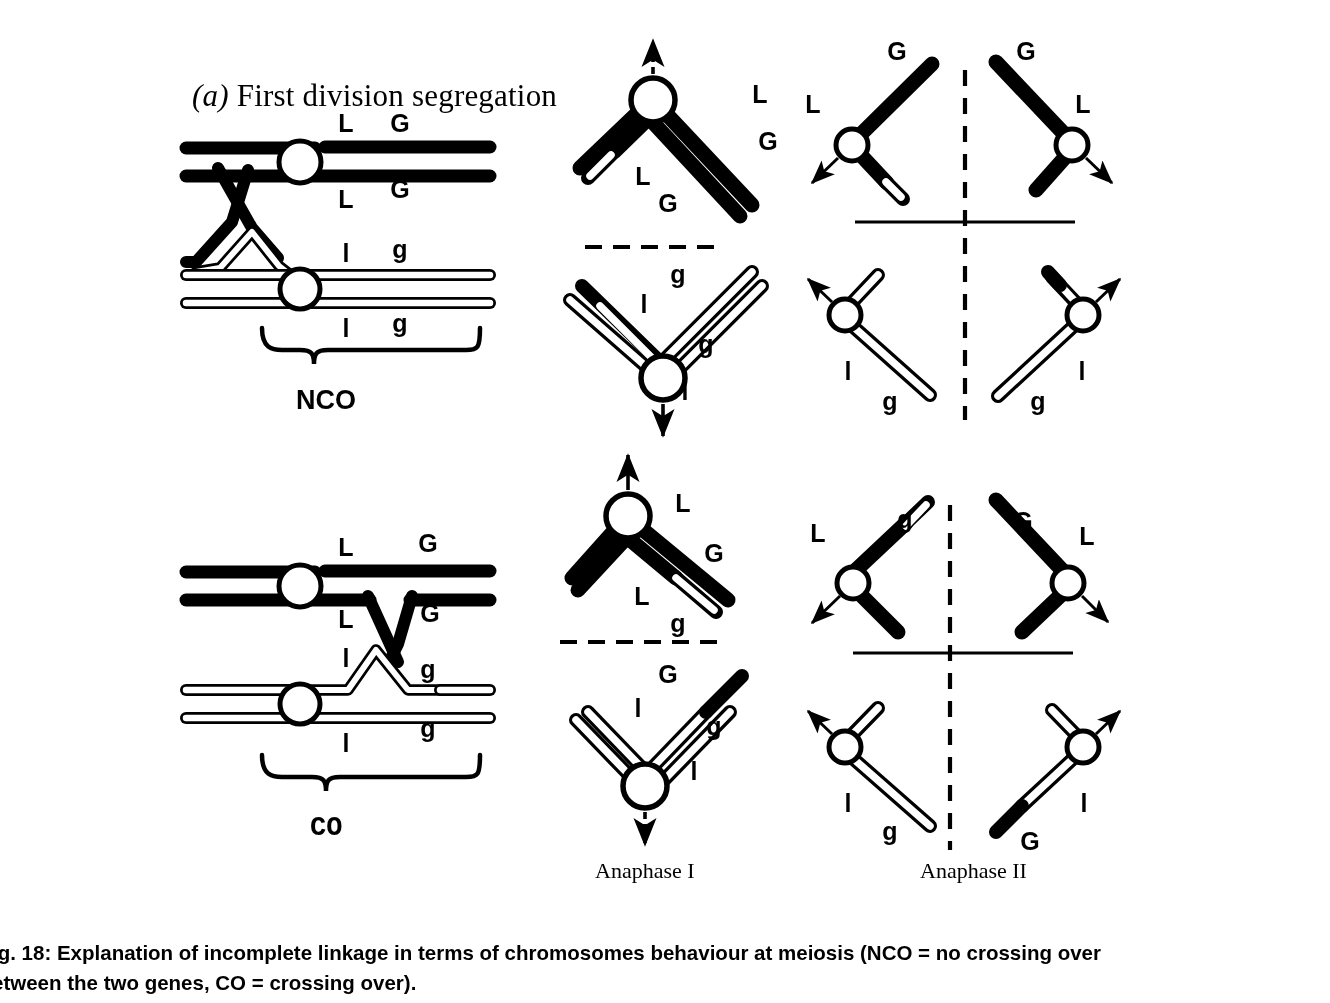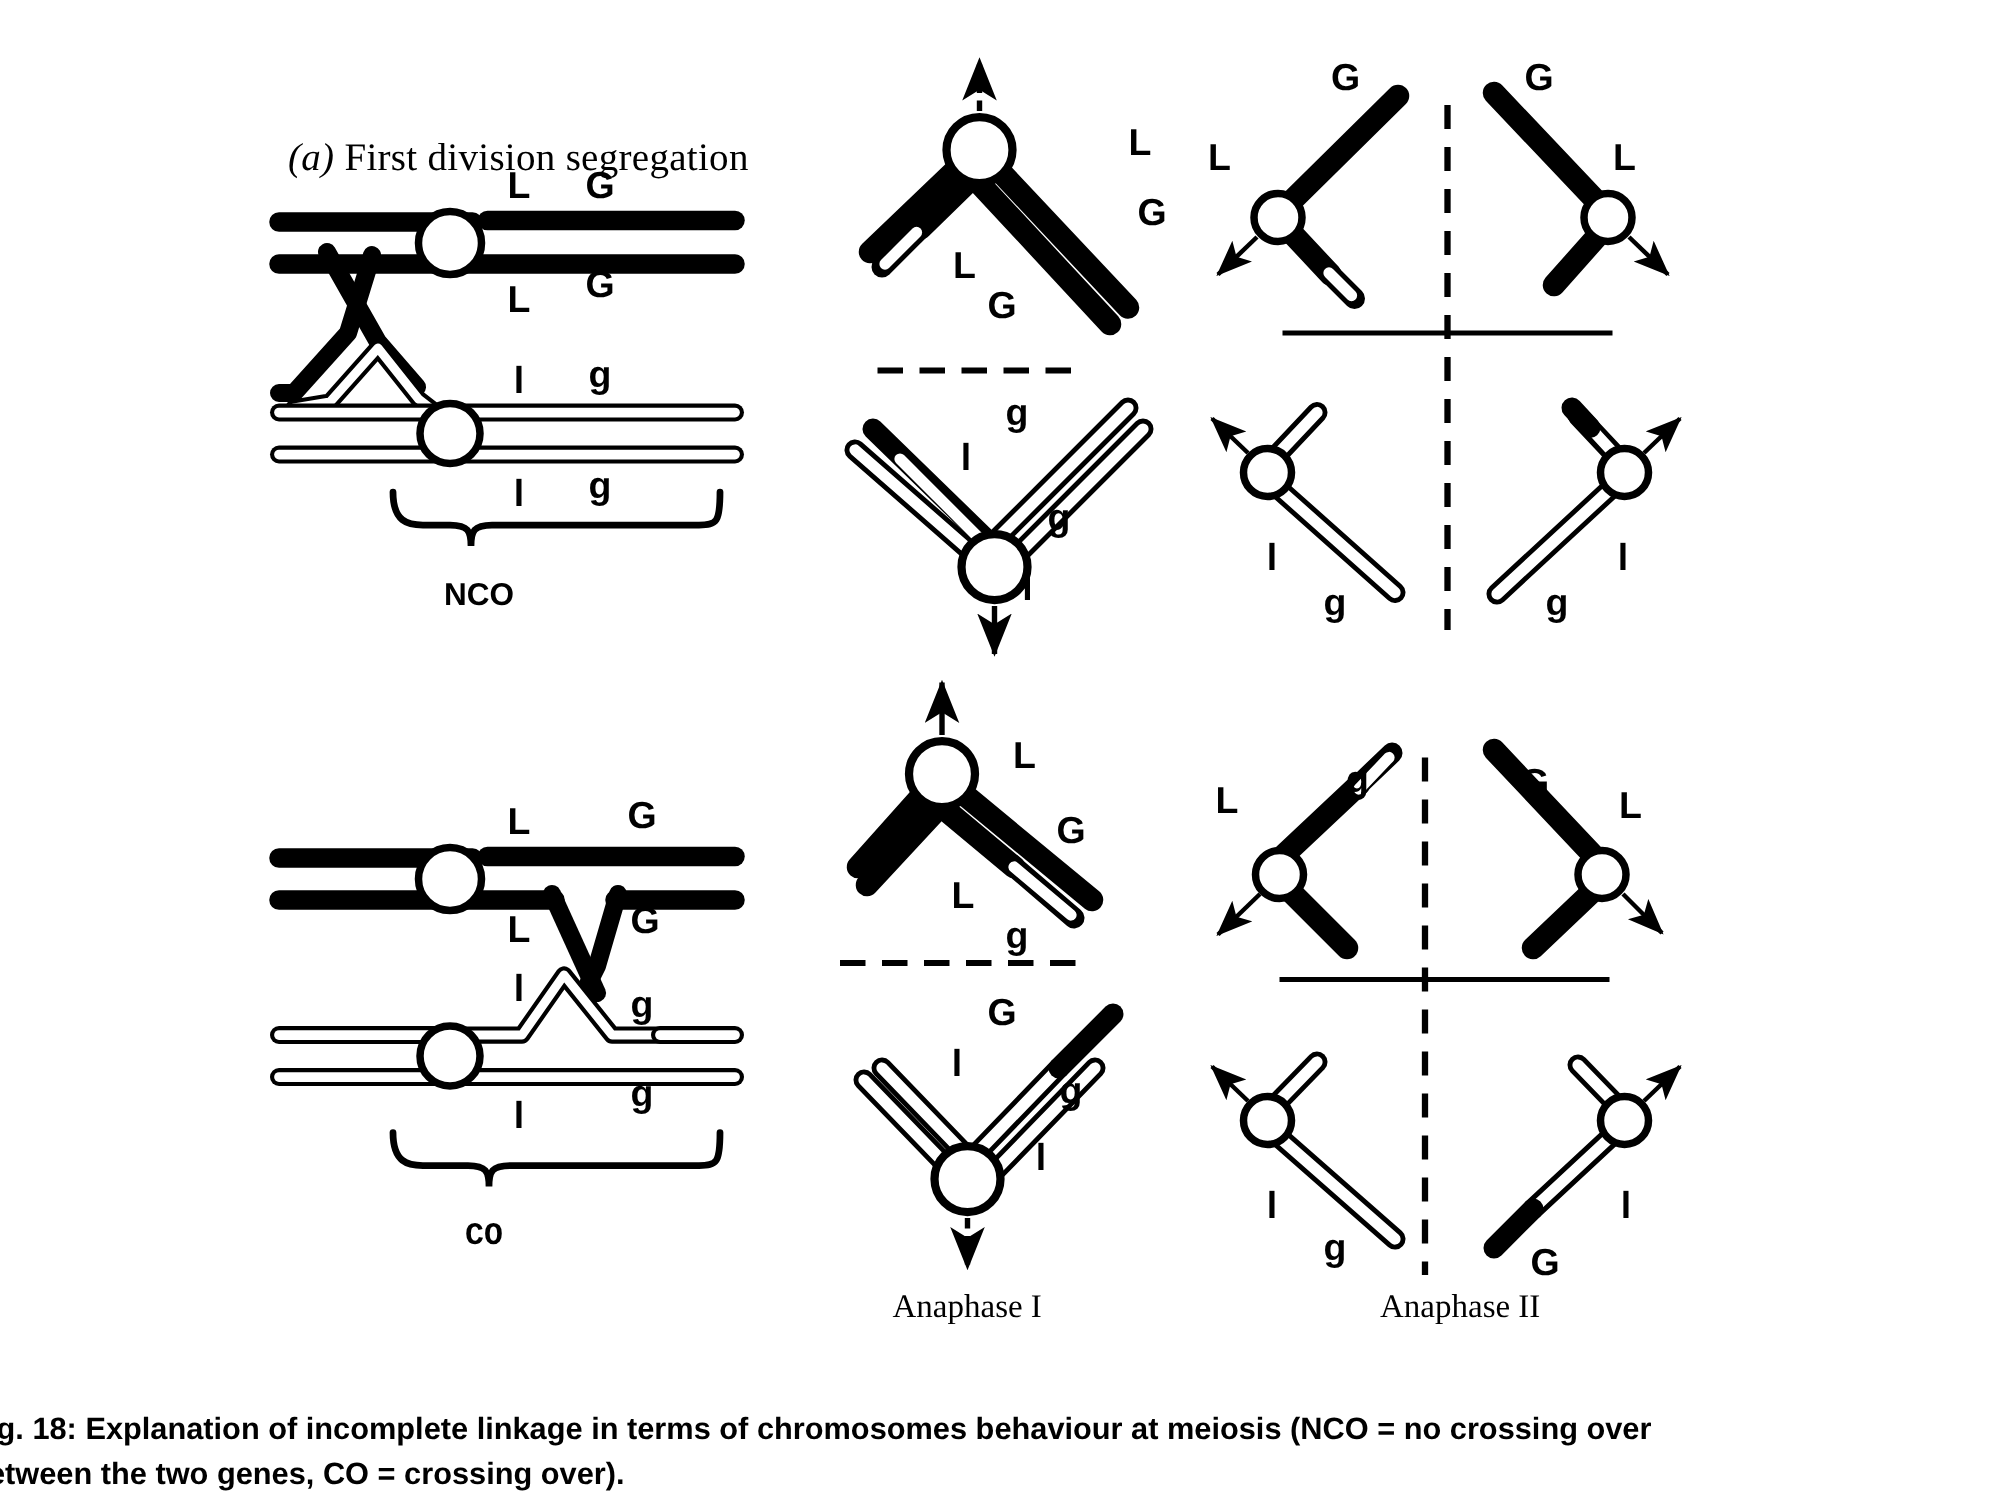--- a/index.html
+++ b/index.html
@@ -17,41 +17,40 @@
   }
   #figure-root {
     position: absolute;
     left: 0; top: 0;
     width: 1330px;
     height: 1003px;
   }
   .panel-title {
     position: absolute;
     font-family: "Liberation Serif", serif;
-    font-size: 26px;
+    font-size: 31px;
     color: #000;
     white-space: nowrap;
     letter-spacing: 0.2px;
-    margin-top: 12px;
   }
   .panel-title .pl {
     font-style: italic;
   }
   .stage-caption {
     position: absolute;
     font-family: "Liberation Serif", serif;
     font-size: 22px;
     color: #000;
     white-space: nowrap;
   }
   .brace-label {
     position: absolute;
     font-family: "Liberation Sans", sans-serif;
     font-weight: bold;
-    font-size: 21px;
+    font-size: 27px;
     color: #000;
     white-space: nowrap;
   }
   .fig-caption {
     position: absolute;
     left: -8px;
     top: 938px;
     width: 1344px;
     font-family: "Liberation Sans", sans-serif;
     font-weight: bold;

